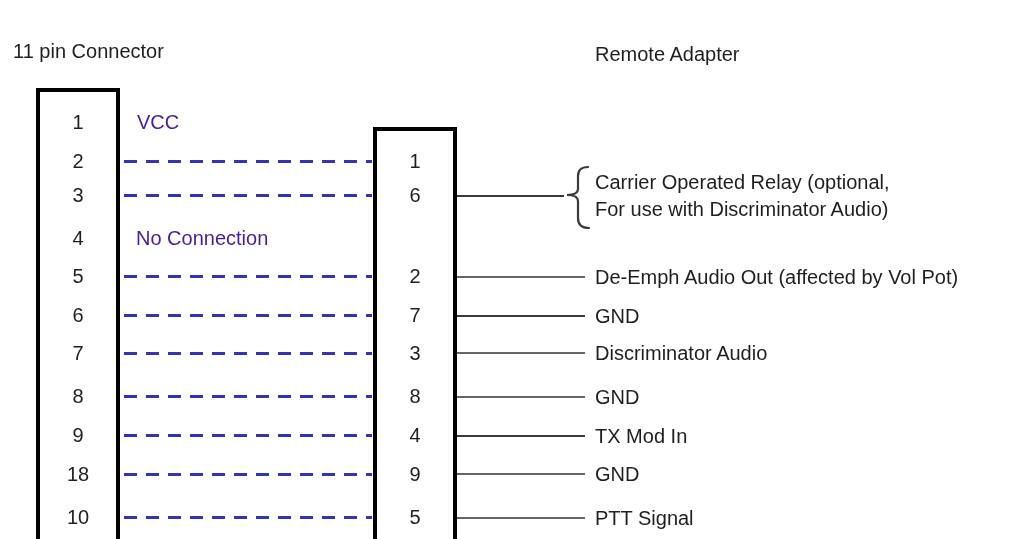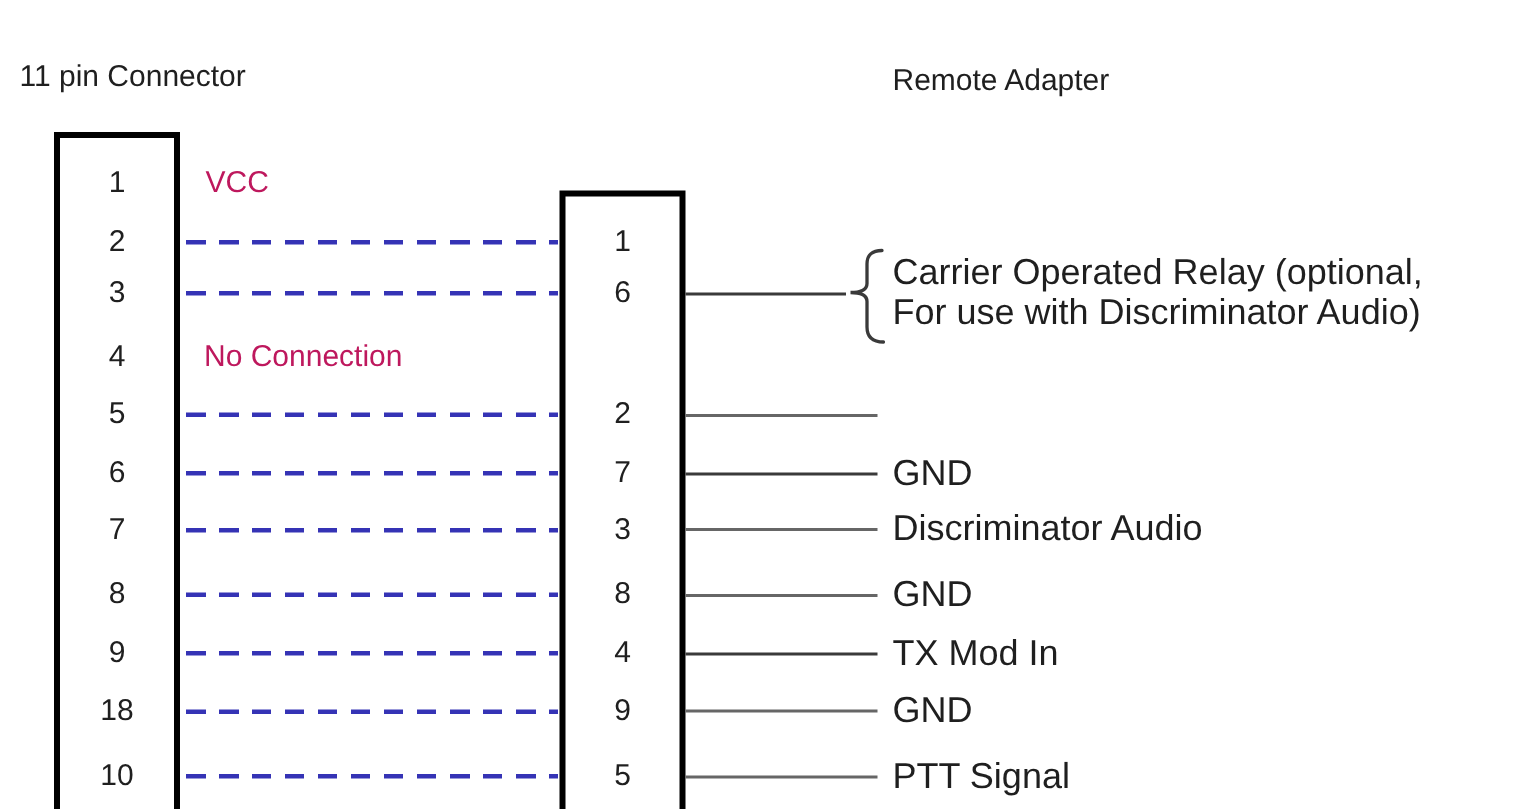--- a/index.html
+++ b/index.html
@@ -27,38 +27,38 @@
   .pin{
     position:absolute;
     width:84px;
     text-align:center;
     font-size:20px;line-height:24px;
     color:#1f1f1f;
   }
   .note{
     position:absolute;
     font-size:20px;line-height:24px;
-    color:#be185d;
+    color:#4c1d95;
     white-space:nowrap;
   }
   .dash{
     position:absolute;
     left:124px;width:248px;height:3px;
     background:repeating-linear-gradient(90deg,#3533b5 0px,#3533b5 13px,transparent 13px,transparent 22px);
   }
   .wire{
     position:absolute;
     left:457px;width:128px;height:2px;
     background:#666666;
   }
   .wire.brace-wire{width:107px;background:#3a3a3a;}
   .lbl{
     position:absolute;
     left:595px;
-    font-size:24px;line-height:24px;
+    font-size:20px;line-height:24px;
     color:#1f1f1f;
     white-space:nowrap;
   }
   .brace-svg{position:absolute;left:561px;top:134px;}
 </style>
 </head>
 <body>
 
 <div class="canvas">
 
@@ -110,20 +110,21 @@
   <div class="wire" style="top:405px;background:#3a3a3a"></div>
   <div class="wire" style="top:443px"></div>
   <div class="wire" style="top:487px"></div>
 
   <svg class="brace-svg" width="32" height="70" viewBox="0 0 32 70">
     <path d="M27,3 Q17,3 17,12 L17,25 Q17,31 6,31 Q17,31 17,37 L17,54 Q17,64 28,64" fill="none" stroke="#3a3a3a" stroke-width="2.2" stroke-linecap="round"></path>
   </svg>
 
   <div class="lbl" style="top:140px">Carrier Operated Relay (optional,</div>
   <div class="lbl" style="top:167px">For use with Discriminator Audio)</div>
+  <div class="lbl" style="top:235px">De-Emph Audio Out (affected by Vol Pot)</div>
   <div class="lbl" style="top:274px">GND</div>
   <div class="lbl" style="top:311px">Discriminator Audio</div>
   <div class="lbl" style="top:355px">GND</div>
   <div class="lbl" style="top:394px">TX Mod In</div>
   <div class="lbl" style="top:432px">GND</div>
   <div class="lbl" style="top:476px">PTT Signal</div>
 
 </div>
 
 </body></html>

